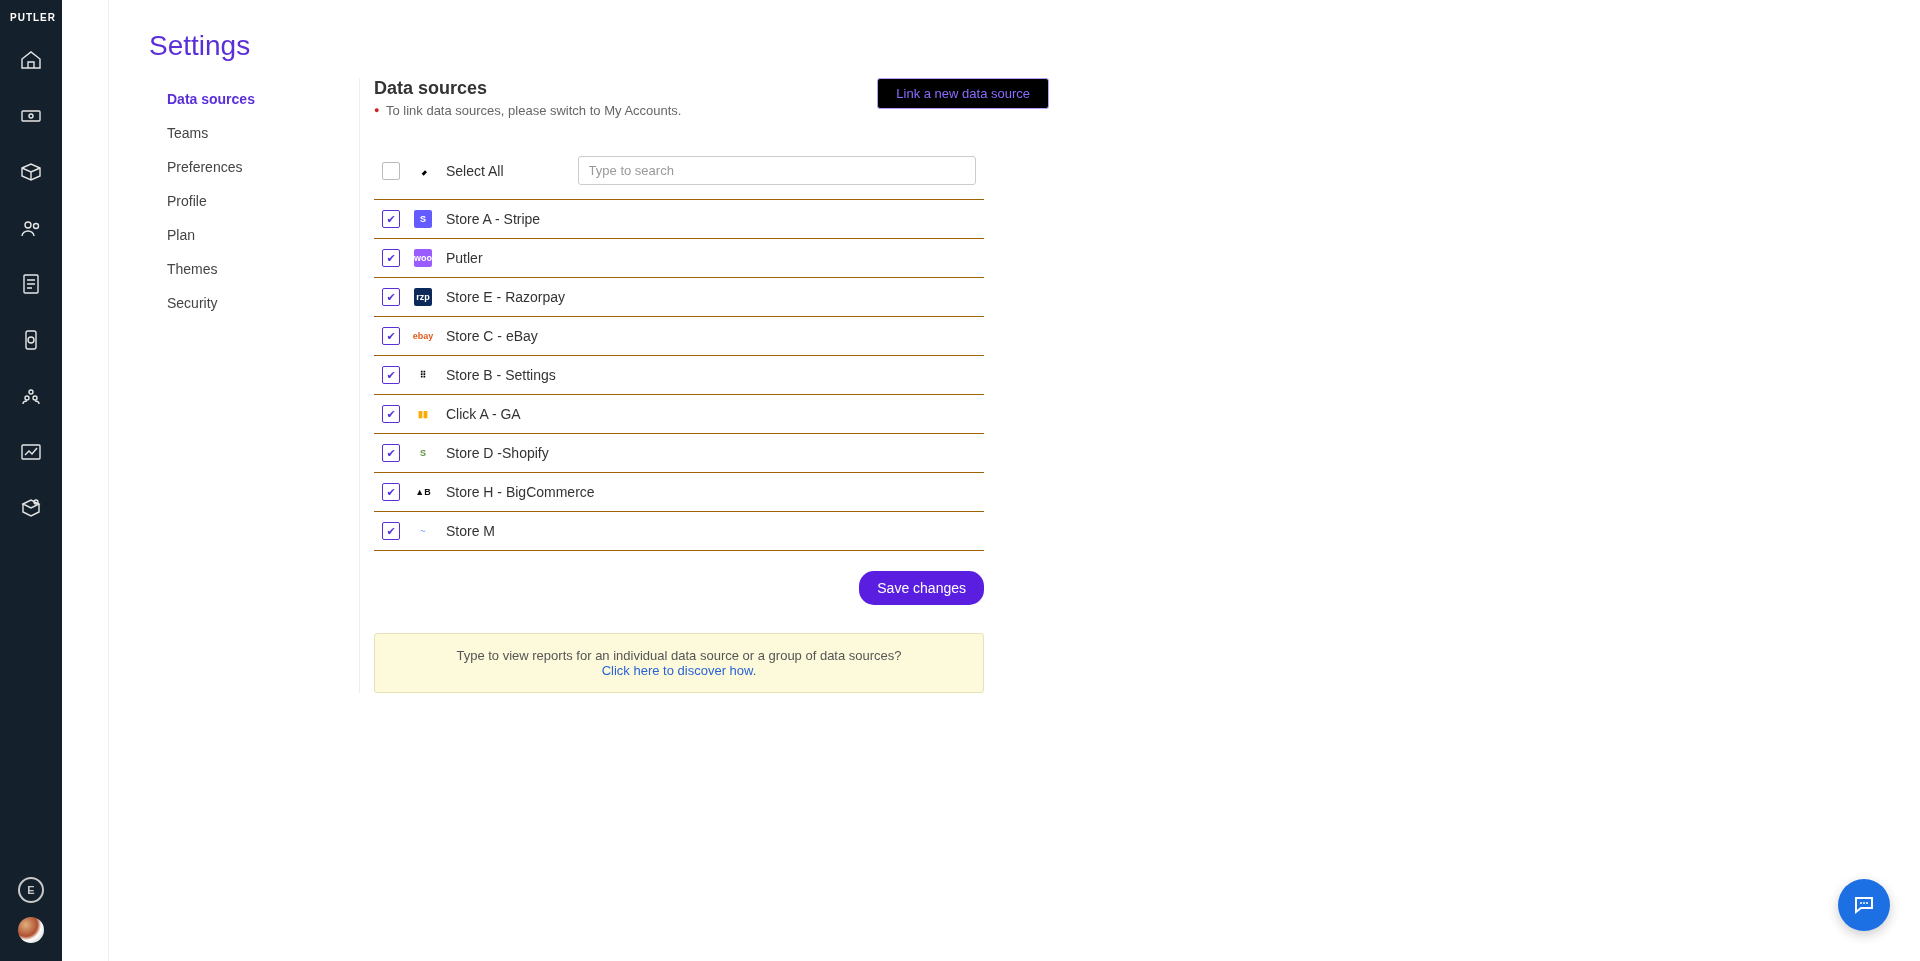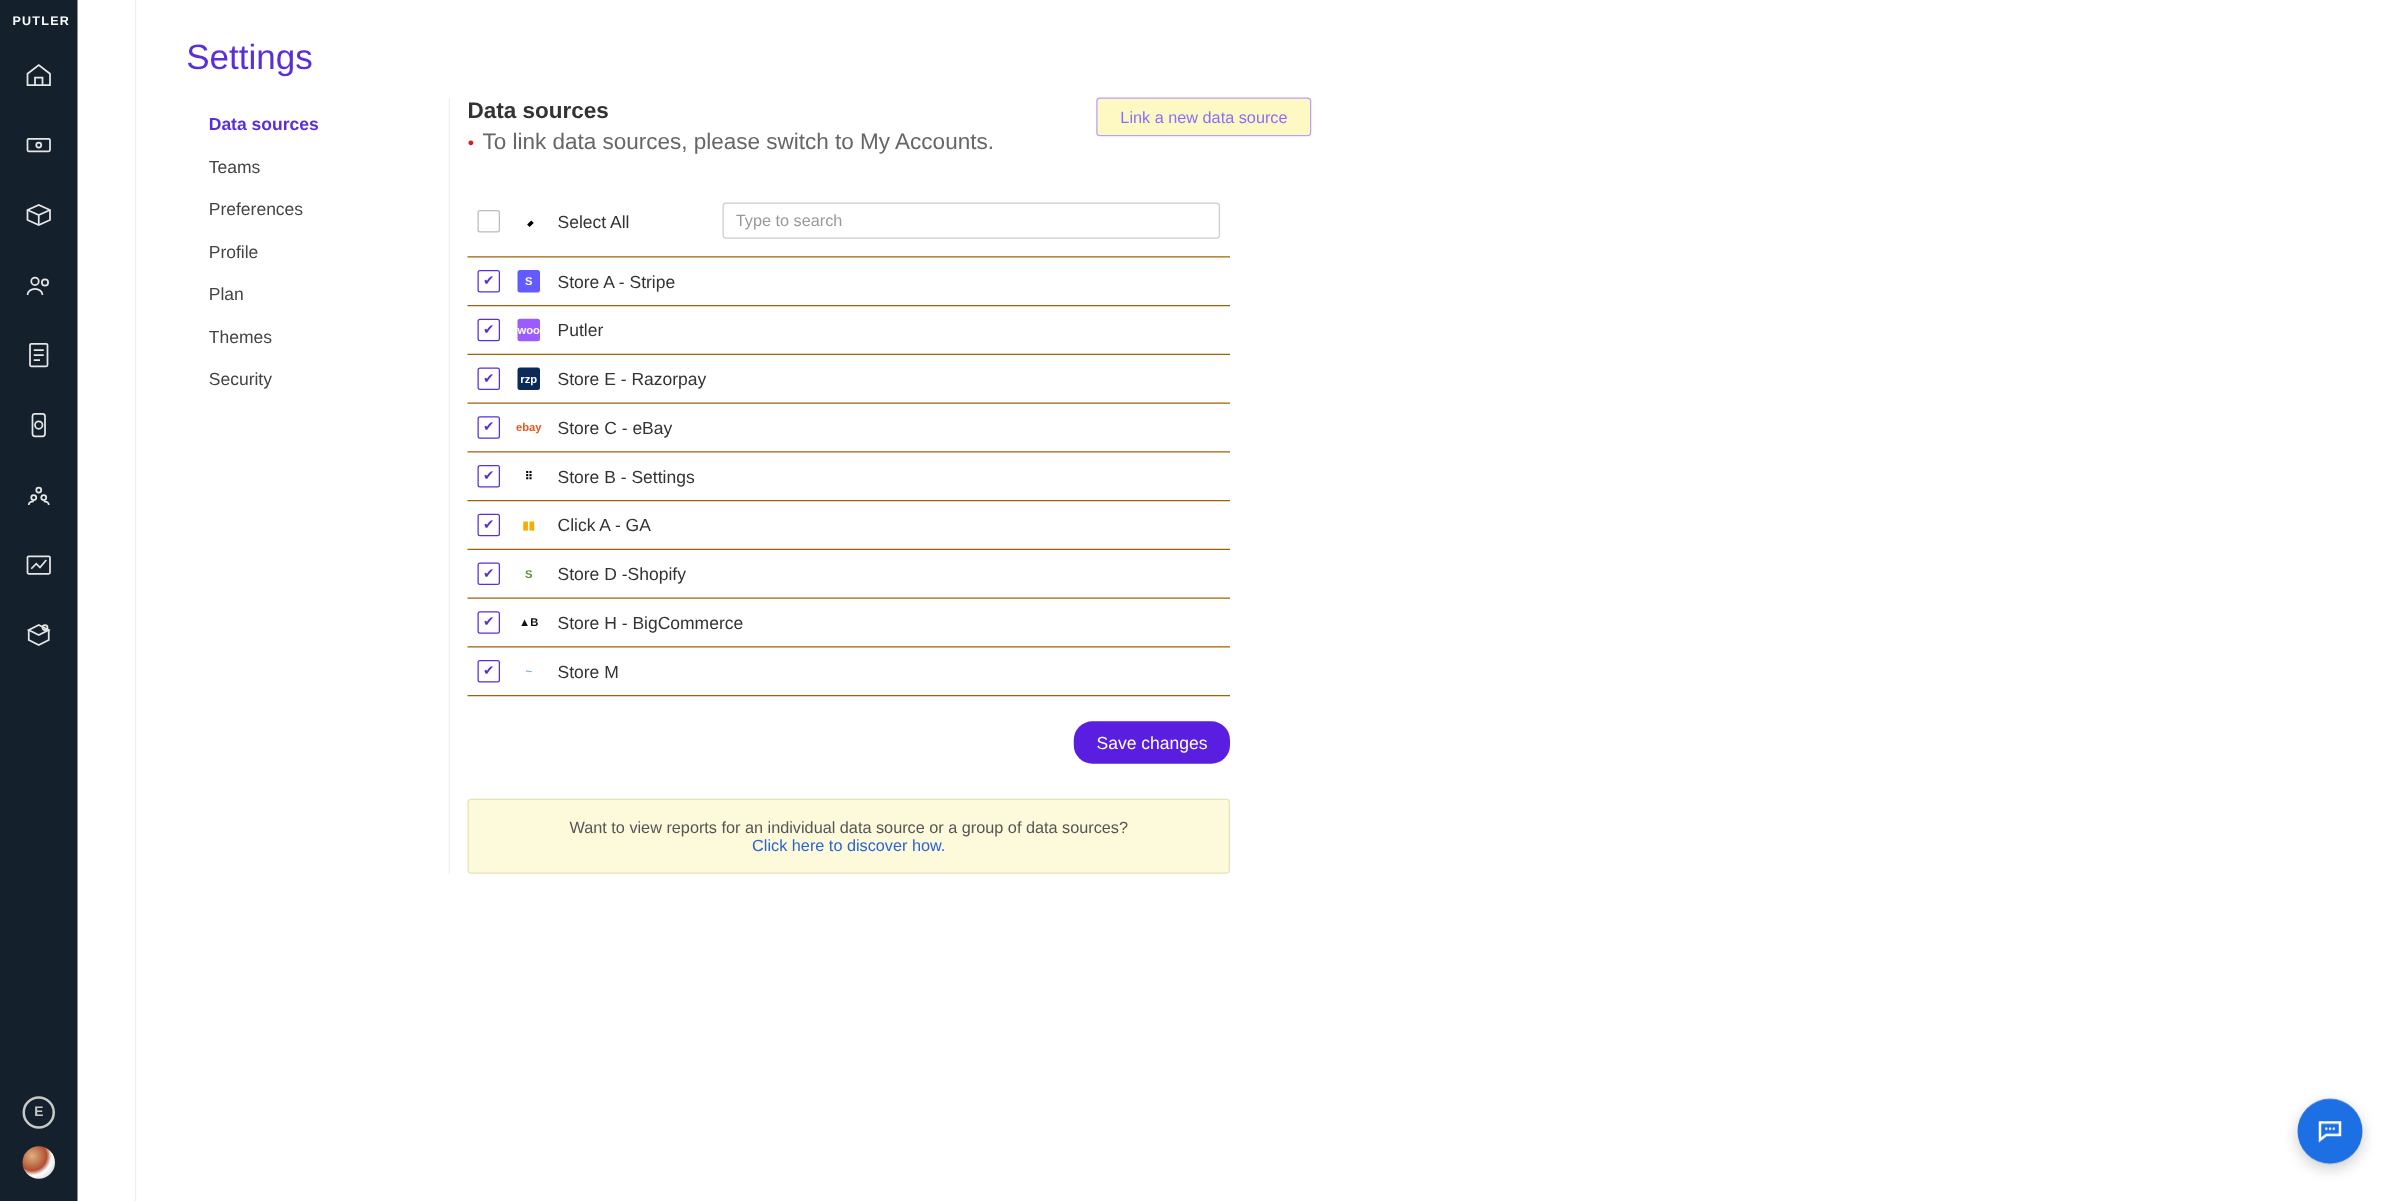--- a/index.html
+++ b/index.html
@@ -127,37 +127,37 @@
     justify-content: space-between;
     align-items: flex-start;
   }
   .section-header h2 {
     margin: 0;
     font-size: 18px;
     font-weight: 600;
     color: #333;
   }
   .section-header .sub {
-    font-size: 18px;
+    font-size: 13px;
     color: #666;
     margin-top: 4px;
     text-align: center;
   }
   .section-header .sub::before {
     content: "● ";
     color: #d02020;
     font-size: 9px;
     position: relative;
     top: -2px;
     margin-right: 4px;
   }
   .link-btn {
     border: 1px solid #b79eff;
     color: #8c6cff;
-    background: #fef9c3;
+    background: #000000;
     font-size: 13px;
     padding: 7px 18px;
     border-radius: 3px;
     cursor: pointer;
   }
   .table {
     margin-top: 28px;
     width: 610px;
   }
   .table-header, .row {
@@ -406,21 +406,21 @@
                   <div class="ds-label">Store M</div>
                 </div>
               </div>
           </div>
 
           <div class="actions">
             <button class="save-btn">Save changes</button>
           </div>
 
           <div class="note-box">
-            <div>Want to view reports for an individual data source or a group of data sources?</div>
+            <div>Type to view reports for an individual data source or a group of data sources?</div>
             <a>Click here to discover how.</a>
           </div>
         </div>
 
       </div>
     </div>
   </div>
 
   <div class="chat-fab">
     <svg viewBox="0 0 24 24" width="24" height="24">

